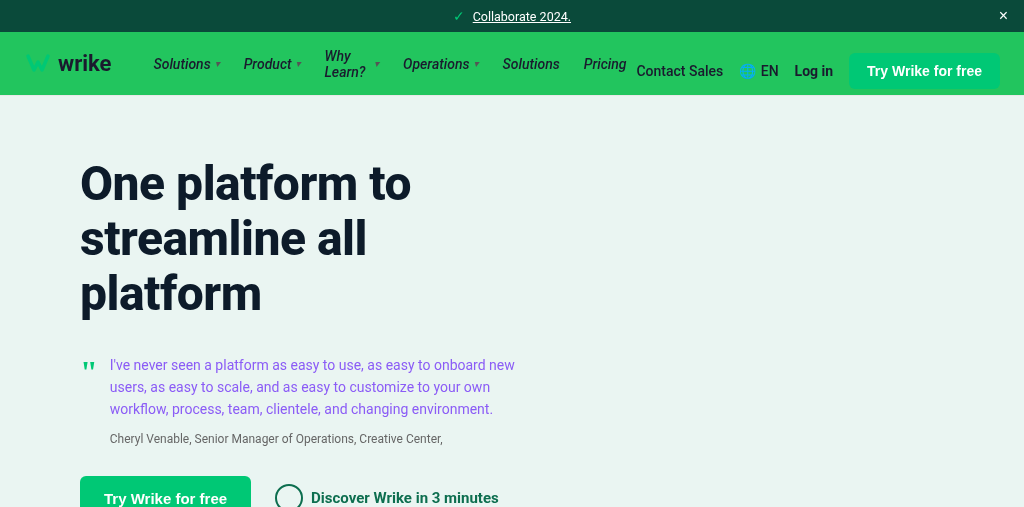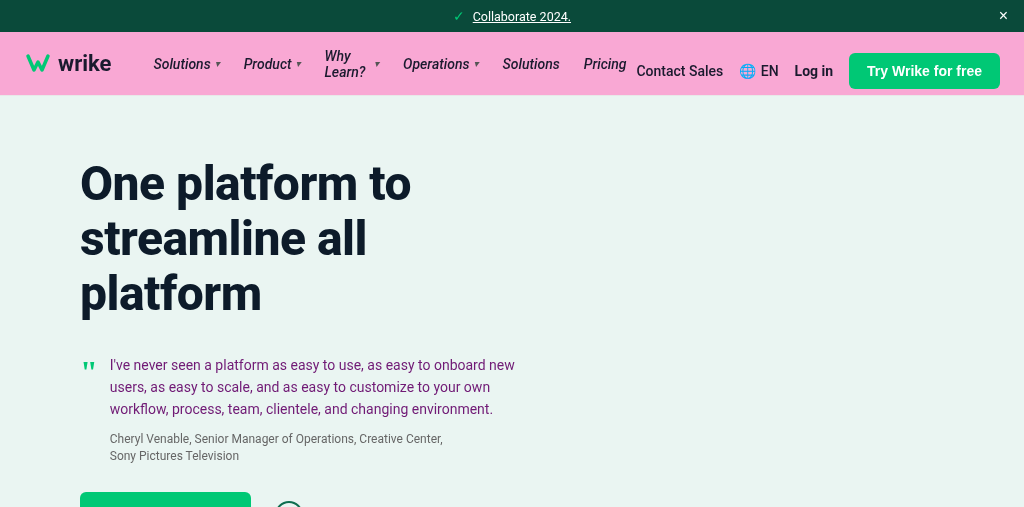--- a/index.html
+++ b/index.html
@@ -42,21 +42,21 @@
       cursor: pointer;
       font-size: 16px;
       color: #ffffff;
       background: none;
       border: none;
       line-height: 1;
     }
 
     
     .navbar {
-      background-color: #f9a8d4;
+      background-color: #22c55e;
       display: flex;
       align-items: center;
       padding: 0 24px;
       height: 64px;
       border-bottom: 1px solid #e8e8e8;
     }
 
     .logo {
       display: flex;
       align-items: center;
@@ -174,21 +174,21 @@
       margin-top: 2px;
       font-family: Georgia, serif;
     }
 
     .testimonial-content {
       flex: 1;
     }
 
     .testimonial-text {
       font-size: 14px;
-      color: #701a75;
+      color: #8b5cf6;
       line-height: 1.6;
       margin-bottom: 10px;
     }
 
     .testimonial-author {
       font-size: 12px;
       color: #666;
       line-height: 1.4;
     }
 
@@ -286,21 +286,20 @@
 
 <section class="hero">
   <h1 class="hero-title">One platform to streamline all platform</h1>
 
   <div class="testimonial">
     <div class="quote-marks">"</div>
     <div class="testimonial-content">
       <p class="testimonial-text">I've never seen a platform as easy to use, as easy to onboard new users, as easy to scale, and as easy to customize to your own workflow, process, team, clientele, and changing environment.</p>
       <div class="testimonial-author">
         <div>Cheryl Venable, Senior Manager of Operations, Creative Center,</div>
-        <div>Sony Pictures Television</div>
       </div>
     </div>
   </div>
 
   <div class="hero-actions">
     <button class="hero-try-btn">Try Wrike for free</button>
     <div class="discover-link">
       <div class="play-icon">
         
       </div>

